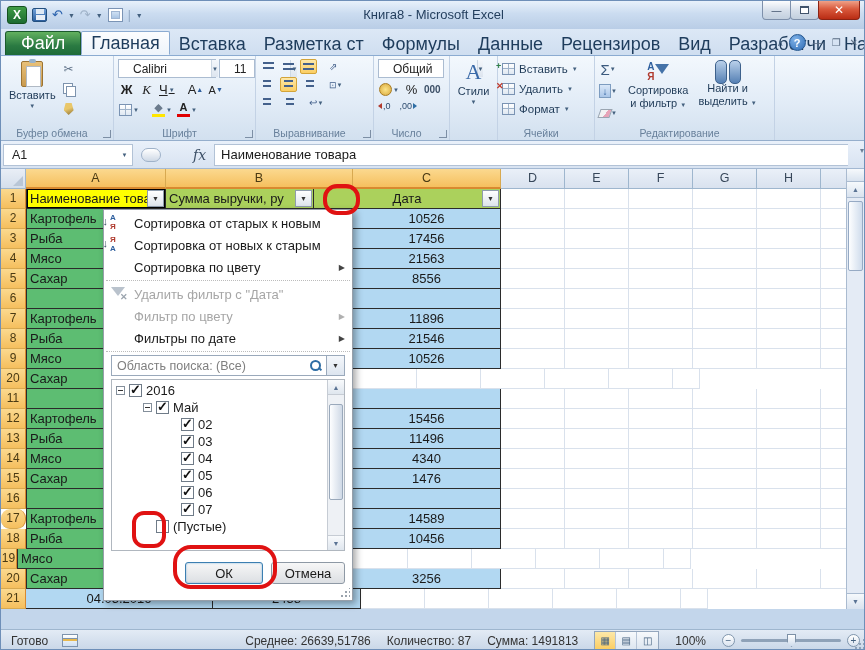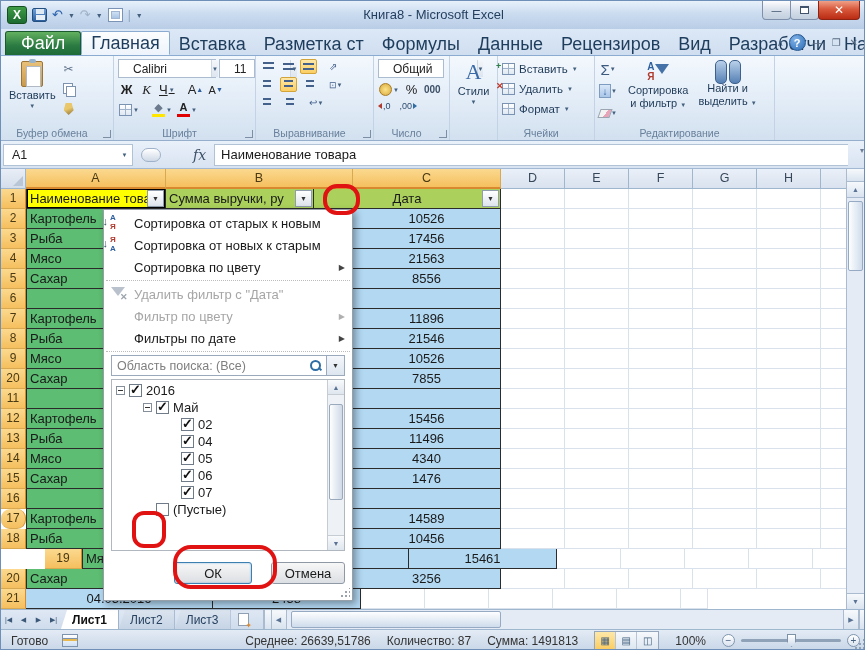--- a/index.html
+++ b/index.html
@@ -162,21 +162,21 @@
   .expand:before { content:""; position:absolute; left:1px; right:1px; top:3px; border-top:1px solid #333; }
   .cbx { width:13px; height:13px; border:1px solid #6f7b88; background:#fff; margin-right:4px; flex:none; position:relative; }
   .cbx.checked:before { content:"✓"; position:absolute; left:0px; top:-3px; font-size:13px; font-weight:bold; color:#111; }
   .tlabel { font-size:13px; }
   .tscroll { position:absolute; right:0; top:0; bottom:0; width:17px; background:#eef1f5; border-left:1px solid #c6ccd4; }
   .ts-btn { height:15px; display:flex; align-items:center; justify-content:center; font-size:7px; color:#5a7394;
     background:linear-gradient(#f8fafc,#dfe6ee); border-bottom:1px solid #c6ccd4; }
   .ts-btn.bot { position:absolute; bottom:0; left:0; right:0; border-top:1px solid #c6ccd4; border-bottom:none; }
   .ts-thumb { position:absolute; left:1px; right:1px; top:24px; height:96px; background:linear-gradient(90deg,#fdfeff,#cfd9e6);
     border:1px solid #9aa9bb; border-radius:2px; }
-  .btnrow { position:absolute; right:7px; bottom:16px; display:flex; gap:19px;justify-content:flex-end; }
+  .btnrow { position:absolute; right:7px; bottom:16px; display:flex; gap:8px;justify-content:flex-end; }
   .dbtn { height:22px; background:linear-gradient(#f7f7f7,#dcdfe3); border:1px solid #8e99a5; border-radius:3px;
     font-size:13px; color:#1a1a1a; display:flex; align-items:center; justify-content:center; font-family:"Liberation Sans",sans-serif; }
   .dbtn.ok { width:78px; border-color:#3c7fb1; box-shadow:0 0 2px #7ab0d8 inset; }
   .dbtn.cancel { width:74px; }
   .grip { position:absolute; right:2px; bottom:2px; width:10px; height:10px;
     background:radial-gradient(circle at 2px 8px,#9aa3ad 1px,transparent 1.4px),
                radial-gradient(circle at 6px 8px,#9aa3ad 1px,transparent 1.4px),
                radial-gradient(circle at 6px 4px,#9aa3ad 1px,transparent 1.4px),
                radial-gradient(circle at 10px 8px,#9aa3ad 1px,transparent 1.4px),
                radial-gradient(circle at 10px 4px,#9aa3ad 1px,transparent 1.4px),
@@ -621,21 +621,20 @@
         <div class="gc ghost" style="width: 64px;"></div>
         <div class="gc ghost" style="width: 64px;"></div>
         <div class="gc ghost" style="width: 64px;"></div>
         <div class="gc ghost" style="width: 64px;"></div>
         <div class="gc ghost" style="width: 27px;"></div>
       </div>
       <div class="grow">
         <div class="gc rowhdr" style="width: 25px;">20</div>
         <div class="gc tcell first" style="width: 140px; background: rgb(93, 189, 114);">Сахар</div>
         <div class="gc tcell" style="width: 187px; background: rgb(178, 216, 242); text-align: center;"></div>
-        <div class="gc tcell" style="width: 148px; background: rgb(178, 216, 242); text-align: center;">7855</div>
         <div class="gc ghost" style="width: 64px;"></div>
         <div class="gc ghost" style="width: 64px;"></div>
         <div class="gc ghost" style="width: 64px;"></div>
         <div class="gc ghost" style="width: 64px;"></div>
         <div class="gc ghost" style="width: 64px;"></div>
         <div class="gc ghost" style="width: 27px;"></div>
       </div>
       <div class="grow">
         <div class="gc rowhdr" style="width: 25px;">11</div>
         <div class="gc tcell first" style="width: 140px; background: rgb(93, 189, 114);"></div>
@@ -726,24 +725,23 @@
         <div class="gc tcell" style="width: 187px; background: rgb(178, 216, 242); text-align: center;"></div>
         <div class="gc tcell" style="width: 148px; background: rgb(178, 216, 242); text-align: center;">10456</div>
         <div class="gc ghost" style="width: 64px;"></div>
         <div class="gc ghost" style="width: 64px;"></div>
         <div class="gc ghost" style="width: 64px;"></div>
         <div class="gc ghost" style="width: 64px;"></div>
         <div class="gc ghost" style="width: 64px;"></div>
         <div class="gc ghost" style="width: 27px;"></div>
       </div>
       <div class="grow">
-        <div class="gc rowhdr" style="width: 37px; margin-left: 44px;">19</div>
+        <div class="gc rowhdr" style="width: 16px;">19</div>
         <div class="gc tcell first" style="width: 140px; background: rgb(93, 189, 114);">Мясо</div>
         <div class="gc tcell" style="width: 187px; background: rgb(178, 216, 242); text-align: center;"></div>
-        <div class="gc tcell" style="width: 148px; background: rgb(178, 216, 242); text-align: center;">15461</div>
         <div class="gc ghost" style="width: 64px;"></div>
         <div class="gc ghost" style="width: 64px;"></div>
         <div class="gc ghost" style="width: 64px;"></div>
         <div class="gc ghost" style="width: 64px;"></div>
         <div class="gc ghost" style="width: 64px;"></div>
         <div class="gc ghost" style="width: 27px;"></div>
       </div>
       <div class="grow">
         <div class="gc rowhdr" style="width: 25px;">20</div>
         <div class="gc tcell first" style="width: 140px; background: rgb(93, 189, 114);">Сахар</div>
@@ -831,20 +829,25 @@
             <span class="tlabel">Май</span>
           </div>
           <div class="trow" style="padding-left: 56px;">
             <span style="width: 13px; flex: 0 0 auto;"></span>
             <span class="cbx checked"></span>
             <span class="tlabel">02</span>
           </div>
           <div class="trow" style="padding-left: 56px;">
             <span style="width: 13px; flex: 0 0 auto;"></span>
             <span class="cbx checked"></span>
+            <span class="tlabel">03</span>
+          </div>
+          <div class="trow" style="padding-left: 56px;">
+            <span style="width: 13px; flex: 0 0 auto;"></span>
+            <span class="cbx checked"></span>
             <span class="tlabel">04</span>
           </div>
           <div class="trow" style="padding-left: 56px;">
             <span style="width: 13px; flex: 0 0 auto;"></span>
             <span class="cbx checked"></span>
             <span class="tlabel">05</span>
           </div>
           <div class="trow" style="padding-left: 56px;">
             <span style="width: 13px; flex: 0 0 auto;"></span>
             <span class="cbx checked"></span>
@@ -871,43 +874,20 @@
       <div class="dbtn ok">ОК</div>
       <div class="dbtn cancel">Отмена</div>
     </div>
     <div class="grip"></div>
   </div>
 
   <div class="ring" style="left:322px;top:183px;width:37px;height:31px"></div>
   <div class="ring" style="left:131px;top:510px;width:34px;height:37px;border-radius:12px"></div>
   <div class="ring" style="left:172px;top:544px;width:104px;height:44px;border-radius:18px"></div>
 
-  <div class="tabsrow">
-    <div class="navbtn">|◀</div>
-    <div class="navbtn">◀</div>
-    <div class="navbtn">▶</div>
-    <div class="navbtn">▶|</div>
-    <div id="sheettabs" style="display:flex">
-        <div class="stab active">Лист1</div>
-        <div class="stab">Лист2</div>
-        <div class="stab">Лист3</div>
-      </div>
-    <div class="newsheet">
-        <div class="ns-ic"></div>
-      </div>
-    <div class="hs-area">
-      <div class="hs-split"></div>
-      <div class="hs-btn">◀</div>
-      <div class="hs-track">
-          <div class="hs-thumb"></div>
-        </div>
-      <div class="hs-btn">▶</div>
-      <div class="hs-split"></div>
-    </div>
-  </div>
 
   <div class="status">
     <span class="st-ready">Готово</span>
     <div class="macro-ic"></div>
     <div class="st-right">
       <span>Среднее: 26639,51786</span>
       <span>Количество: 87</span>
       <span>Сумма: 1491813</span>
       <div class="viewbtns">
         <div class="vb on">▦</div>

